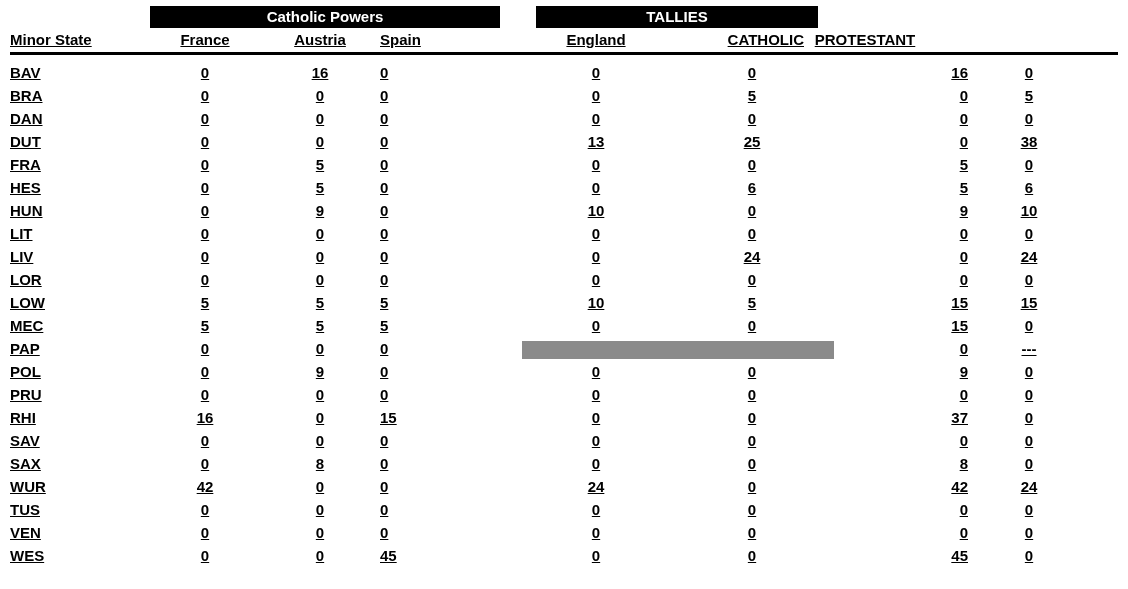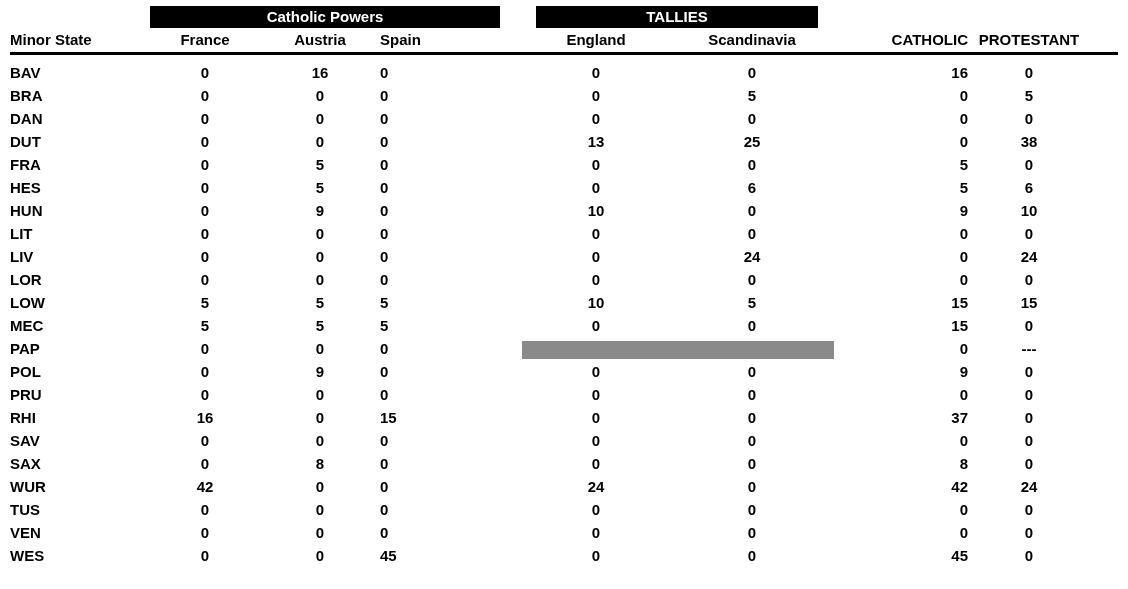--- a/index.html
+++ b/index.html
@@ -8,21 +8,21 @@
     background:#ffffff;
     font-family: "Arial Black","Helvetica Neue",Helvetica,Arial,sans-serif;
     font-weight:900;
     color:#000;
     width:1128px;
     height:589px;
     overflow:hidden;
     padding:6px 10px 0 10px;
     font-size:15px;
   }
-  .tbl{ display:flex; flex-direction:column; }
+  .tbl{ display:flex; flex-direction:column;text-decoration:underline; }
   .row{ display:flex; align-items:center; height:23px; }
 
   
   .c-state { width:118px; text-align:left; }
   .gap1    { width:22px; }
   .c-fra   { width:110px; text-align:center;}
   .c-aus   { width:120px; text-align:center;}
   .c-spn   { width:120px; }
   .gap2    { width:22px;  }
   .c-eng   { width:148px; text-align:center;}
@@ -66,21 +66,20 @@
   </div>
 
   <div class="row sub-row">
     <div class="c-state">Minor State</div>
     <div class="gap1"></div>
     <div class="c-fra">France</div>
     <div class="c-aus">Austria</div>
     <div class="c-spn">Spain</div>
     <div class="gap2"></div>
     <div class="c-eng">England</div>
-    <div class="c-sca">Scandinavia</div>
     <div class="gap3"></div>
     <div class="c-tc">CATHOLIC</div>
     <div class="c-tp">PROTESTANT</div>
   </div>
 
   <div class="thickline"></div>
 
   <div id="tbody">
       <div class="row">
         <div class="c-state">BAV</div>

